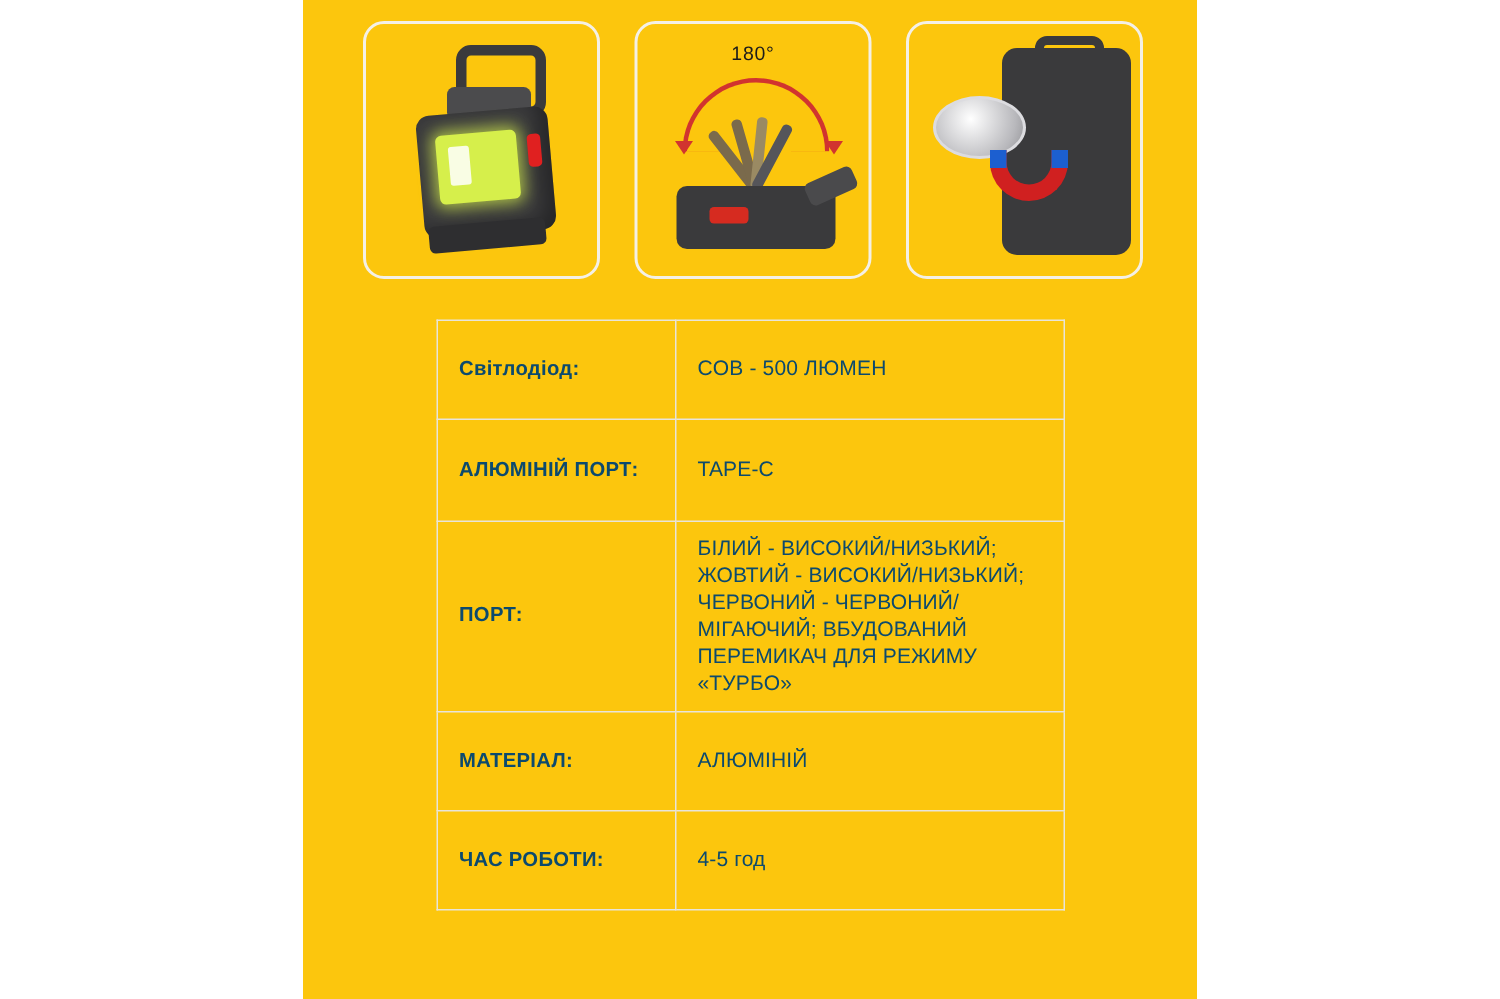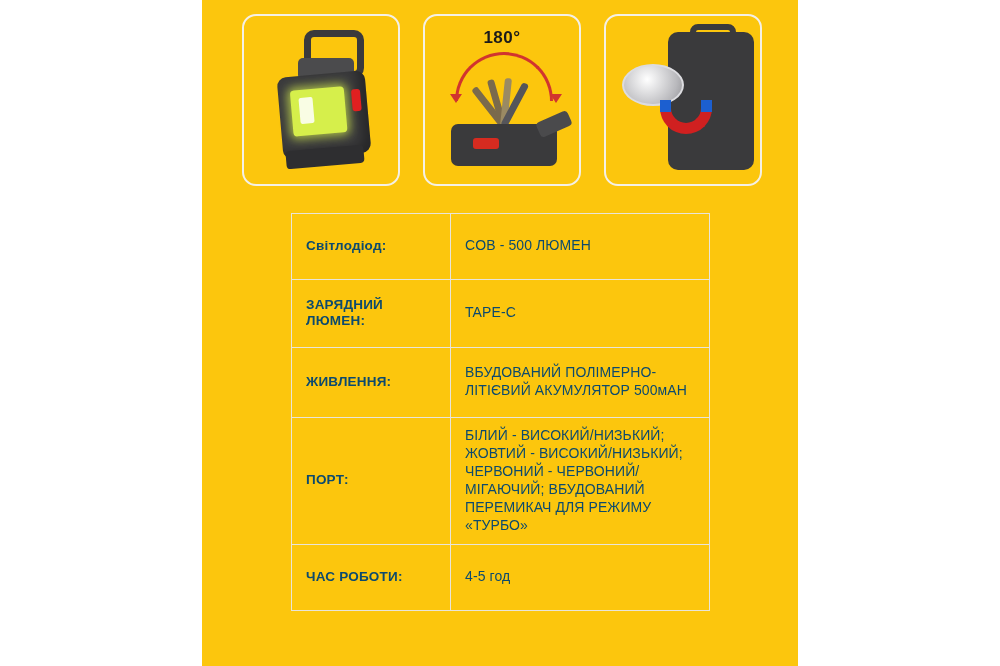--- a/index.html
+++ b/index.html
@@ -133,22 +133,22 @@
     border-radius: 4px;
     transform: rotate(-5deg);
   }
   
   .deg-label {
     position: absolute;
     left: 0;
     top: 12px;
     width: 100%;
     text-align: center;
-    font-size: 17px;
-    font-weight: bold;
+    font-size: 13px;
+    font-weight: normal;
     color: #1b1b1b;
     letter-spacing: .5px;
   }
   .arc {
     position: absolute;
     left: 30px;
     top: 36px;
     width: 98px;
     height: 49px;
     border: 3px solid #d1342f;
@@ -339,31 +339,31 @@
     </div>
   </div>
 
   <table class="spec-table">
     <tbody>
       <tr class="row-led">
         <td class="label">Світлодіод:</td>
         <td class="value">COB - 500 ЛЮМЕН</td>
       </tr>
       <tr class="row-port">
-        <td class="label">ЗАРЯДНИЙ ЛЮМЕН:</td>
+        <td class="label">АЛЮМІНІЙ ПОРТ:</td>
         <td class="value">TAPE-C</td>
-      </tr>
-      <tr class="row-power">
-        <td class="label">ЖИВЛЕННЯ:</td>
-        <td class="value">ВБУДОВАНИЙ ПОЛІМЕРНО-ЛІТІЄВИЙ АКУМУЛЯТОР 500мАН</td>
       </tr>
       <tr class="row-mode">
         <td class="label">ПОРТ:</td>
         <td class="value">БІЛИЙ - ВИСОКИЙ/НИЗЬКИЙ; ЖОВТИЙ - ВИСОКИЙ/НИЗЬКИЙ; ЧЕРВОНИЙ - ЧЕРВОНИЙ/МІГАЮЧИЙ; ВБУДОВАНИЙ ПЕРЕМИКАЧ ДЛЯ РЕЖИМУ «ТУРБО»</td>
       </tr>
+      <tr class="row-mat">
+        <td class="label">МАТЕРІАЛ:</td>
+        <td class="value">АЛЮМІНІЙ</td>
+      </tr>
       <tr class="row-work">
         <td class="label">ЧАС РОБОТИ:</td>
         <td class="value">4-5 год</td>
       </tr>
 
     </tbody>
   </table>
 </div>
 
 </body></html>

